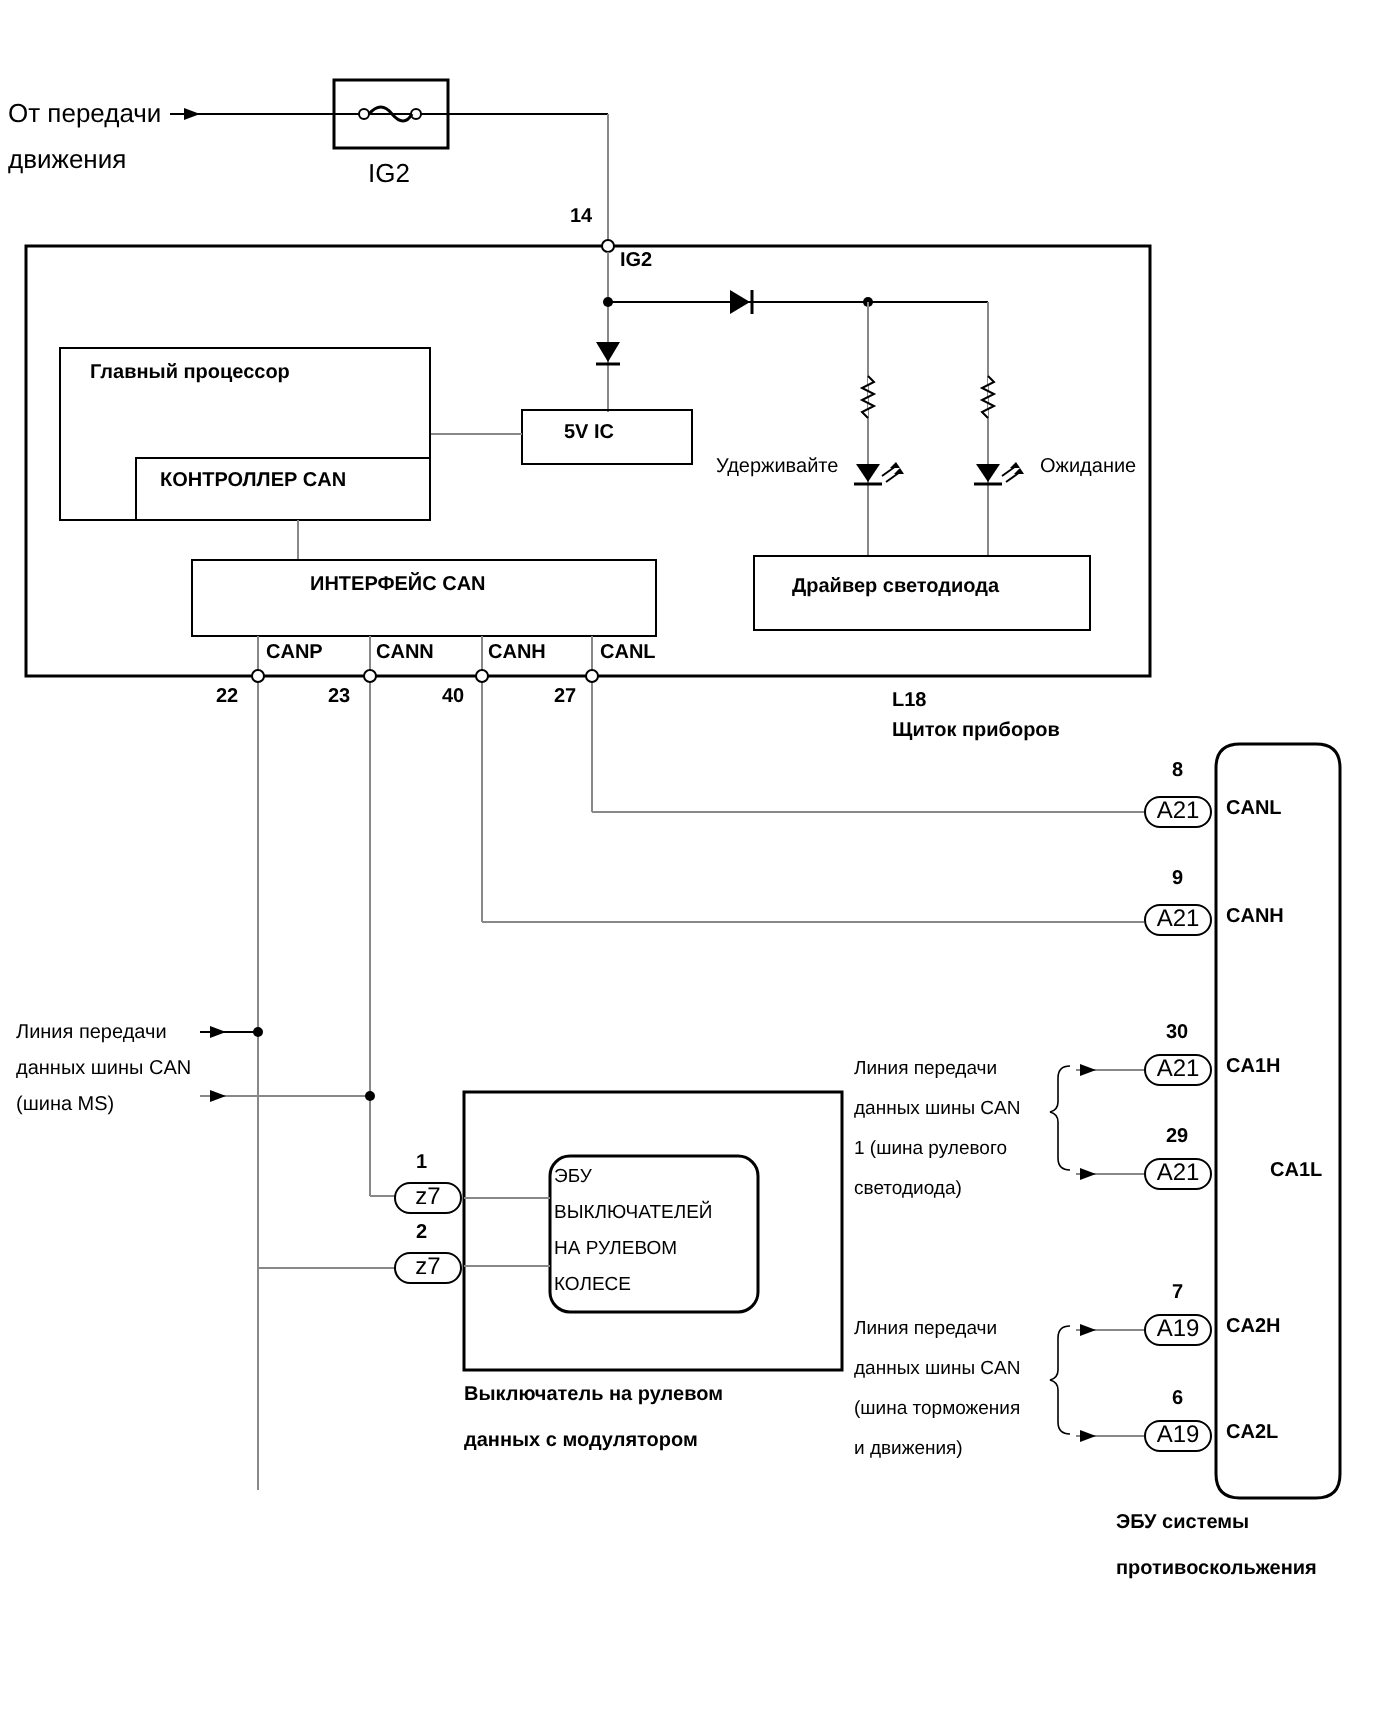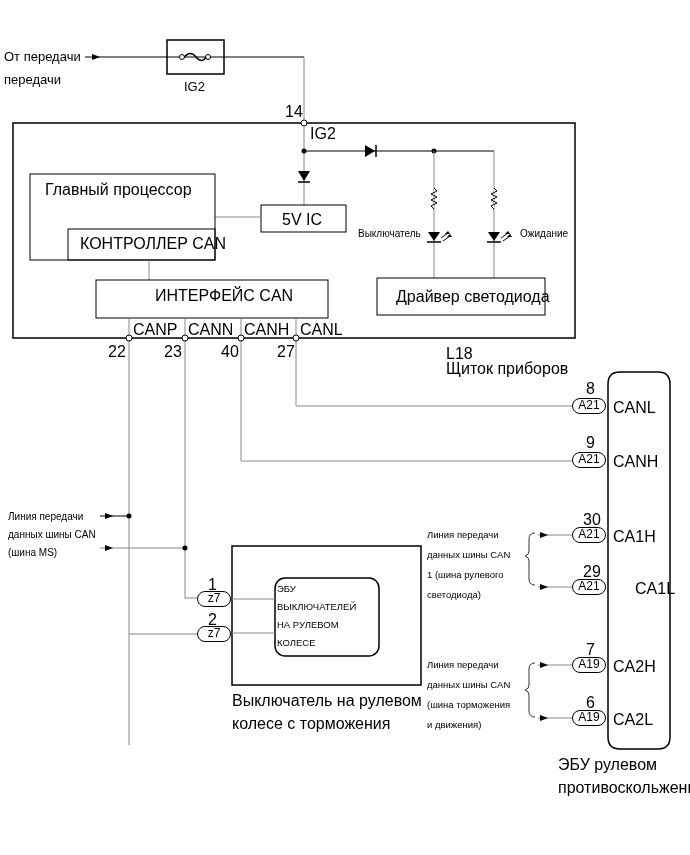--- a/index.html
+++ b/index.html
@@ -1,21 +1,21 @@
 <!DOCTYPE html>
 <html><head>
 <meta charset="utf-8">
 <style>
   html, body { margin:0; padding:0; background:#ffffff; }
   body { width:690px; height:855px; position:relative; overflow:hidden;
          font-family:"Liberation Sans", sans-serif; color:#000; }
   svg { position:absolute; left:0; top:0; }
   .t { position:absolute; white-space:nowrap; line-height:1; }
   .f13 { font-size:13px; }
-  .f12 { font-size:16px; }
+  .f12 { font-size:10px;font-weight:bold; }
   .f10 { font-size:10px; }
   .f9 { font-size:9.5px; }
   .pill { position:absolute; width:34px; height:16px; border:1.5px solid #000; border-radius:9px;
           box-sizing:border-box; background:#fff; font-size:12px; text-align:center; line-height:13px; }
 </style>
 </head>
 <body>
 
 <svg width="690" height="855">
   <g fill="none" stroke="#000">
@@ -106,31 +106,31 @@
 
     <path d="M535,663 q-6,0 -6,6 l0,16 q0,4 -4,5 q4,1 4,5 l0,16 q0,6 6,6" stroke-width="0.8"></path>
     <line x1="538" y1="665" x2="572" y2="665" stroke="#888"></line>
     <polygon points="540,662 548,665 540,668" fill="#000" stroke="none"></polygon>
     <line x1="538" y1="718" x2="572" y2="718" stroke="#888"></line>
     <polygon points="540,715 548,718 540,721" fill="#000" stroke="none"></polygon>
   </g>
 </svg>
 
 <div class="t f13" style="left:4px;top:50px">От передачи</div>
-<div class="t f13" style="left:4px;top:73px">передачи</div>
+<div class="t f13" style="left:4px;top:73px">движения</div>
 <div class="t f13" style="left:184px;top:80px">IG2</div>
 <div class="t f12" style="left:285px;top:104px">14</div>
 <div class="t f12" style="left:310px;top:126px">IG2</div>
 
 <div class="t f12" style="left:45px;top:182px">Главный процессор</div>
 <div class="t f12" style="left:80px;top:236px">КОНТРОЛЛЕР CAN</div>
 <div class="t f12" style="left:282px;top:212px">5V IC</div>
 <div class="t f12" style="left:155px;top:288px">ИНТЕРФЕЙС CAN</div>
 <div class="t f12" style="left:396px;top:289px">Драйвер светодиода</div>
-<div class="t f10" style="left:358px;top:229px">Выключатель</div>
+<div class="t f10" style="left:358px;top:229px">Удерживайте</div>
 <div class="t f10" style="left:520px;top:229px">Ожидание</div>
 
 <div class="t f12" style="left:133px;top:322px">CANP</div>
 <div class="t f12" style="left:188px;top:322px">CANN</div>
 <div class="t f12" style="left:244px;top:322px">CANH</div>
 <div class="t f12" style="left:300px;top:322px">CANL</div>
 <div class="t f12" style="left:108px;top:344px">22</div>
 <div class="t f12" style="left:164px;top:344px">23</div>
 <div class="t f12" style="left:221px;top:344px">40</div>
 <div class="t f12" style="left:277px;top:344px">27</div>
@@ -143,21 +143,21 @@
 
 <div class="t f12" style="left:208px;top:577px">1</div>
 <div class="pill" style="left:197px;top:591px">z7</div>
 <div class="t f12" style="left:208px;top:612px">2</div>
 <div class="pill" style="left:197px;top:626px">z7</div>
 <div class="t f9" style="left:277px;top:584px">ЭБУ</div>
 <div class="t f9" style="left:277px;top:602px">ВЫКЛЮЧАТЕЛЕЙ</div>
 <div class="t f9" style="left:277px;top:620px">НА РУЛЕВОМ</div>
 <div class="t f9" style="left:277px;top:638px">КОЛЕСЕ</div>
 <div class="t f12" style="left:232px;top:693px">Выключатель на рулевом</div>
-<div class="t f12" style="left:232px;top:716px">колесе с торможения</div>
+<div class="t f12" style="left:232px;top:716px">данных с модулятором</div>
 
 <div class="t f12" style="left:586px;top:381px">8</div>
 <div class="pill" style="left:572px;top:398px">A21</div>
 <div class="t f12" style="left:613px;top:400px">CANL</div>
 
 <div class="t f12" style="left:586px;top:435px">9</div>
 <div class="pill" style="left:572px;top:452px">A21</div>
 <div class="t f12" style="left:613px;top:454px">CANH</div>
 
 <div class="t f12" style="left:583px;top:512px">30</div>
@@ -169,21 +169,21 @@
 <div class="t f12" style="left:635px;top:581px">CA1L</div>
 
 <div class="t f12" style="left:586px;top:642px">7</div>
 <div class="pill" style="left:572px;top:657px">A19</div>
 <div class="t f12" style="left:613px;top:659px">CA2H</div>
 
 <div class="t f12" style="left:586px;top:695px">6</div>
 <div class="pill" style="left:572px;top:710px">A19</div>
 <div class="t f12" style="left:613px;top:712px">CA2L</div>
 
-<div class="t f12" style="left:558px;top:757px">ЭБУ рулевом</div>
+<div class="t f12" style="left:558px;top:757px">ЭБУ системы</div>
 <div class="t f12" style="left:558px;top:780px">противоскольжения</div>
 
 <div class="t f9" style="left:427px;top:530px">Линия передачи</div>
 <div class="t f9" style="left:427px;top:550px">данных шины CAN</div>
 <div class="t f9" style="left:427px;top:570px">1 (шина рулевого</div>
 <div class="t f9" style="left:427px;top:590px">светодиода)</div>
 
 <div class="t f9" style="left:427px;top:660px">Линия передачи</div>
 <div class="t f9" style="left:427px;top:680px">данных шины CAN</div>
 <div class="t f9" style="left:427px;top:700px">(шина торможения</div>

